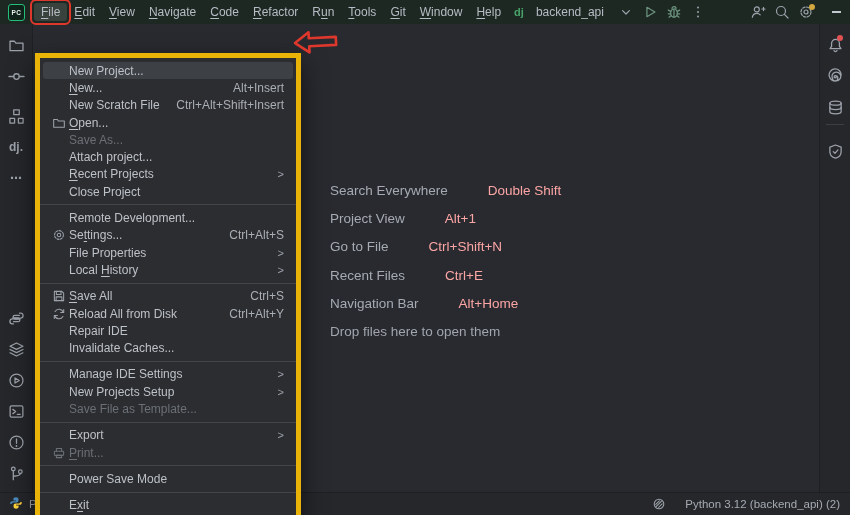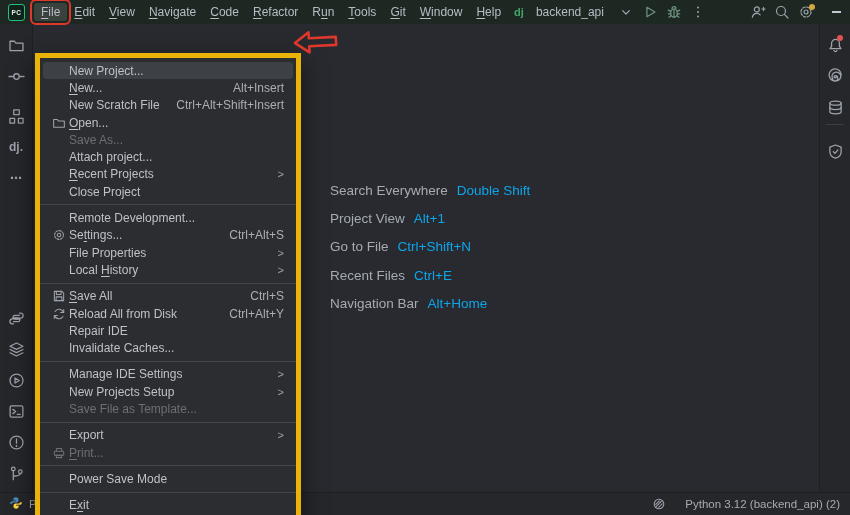--- a/index.html
+++ b/index.html
@@ -54,22 +54,22 @@
     position:absolute;left:0;right:0;bottom:0;height:22px;background:#25272b;
     border-top:1px solid #1d1f22;display:flex;align-items:center;
     font-size:11.5px;color:#a6abb3;z-index:3;
   }
   .sb-left{display:flex;align-items:center;gap:6px;padding-left:9px;}
   .sb-right{margin-left:auto;display:flex;align-items:center;gap:19px;padding-right:10px;}
   .sb-right svg,.sb-left svg{width:14px;height:14px;}
   .sb-right .ticon{color:#9da2ab;display:flex;}
   
   .empty-state{position:absolute;left:330px;top:176px;z-index:0;font-size:13.5px;}
-  .es-row{height:28.3px;display:flex;align-items:center;gap:9px;color:#a6abb3;}
-  .es-keys{color:#0ea5e9;}
+  .es-row{height:28.3px;display:flex;align-items:center;gap:0;color:#a6abb3;}
+  .es-keys{color:#fca5a5;margin-left:40px;}
   .es-hint{color:#a0a5ae;}
   
   .menu{
     position:absolute;left:35px;top:26px;width:256px;z-index:5;
     background:#2b2d30;border:5px solid #eab308;border-radius:0 0 5px 5px;
     box-shadow:0 10px 26px rgba(0,0,0,.55);padding:4px 0 8px 0;
     font-size:12px;color:#bdc1c8;margin-top:27px;
   }
   .menu-row{height:17.3px;display:flex;align-items:center;padding:0 9px 0 6px;margin:0 3px;border-radius:3px;}
   .menu-row.hl{background:#3d4045;}
@@ -271,20 +271,21 @@
       <span class="es-keys">Ctrl+Shift+N</span>
     </div>
     <div class="es-row">
       <span>Recent Files</span>
       <span class="es-keys">Ctrl+E</span>
     </div>
     <div class="es-row">
       <span>Navigation Bar</span>
       <span class="es-keys">Alt+Home</span>
     </div>
+    <div class="es-row es-hint">Drop files here to open them</div>
   </div>
 
 <div class="menu" id="filemenu">
     <div class="menu-row hl">
       <span class="mi-icon"></span>
       <span class="mi-label">New Project...</span>
       <span class="mi-spring"></span>
     </div>
     <div class="menu-row">
       <span class="mi-icon"></span>

